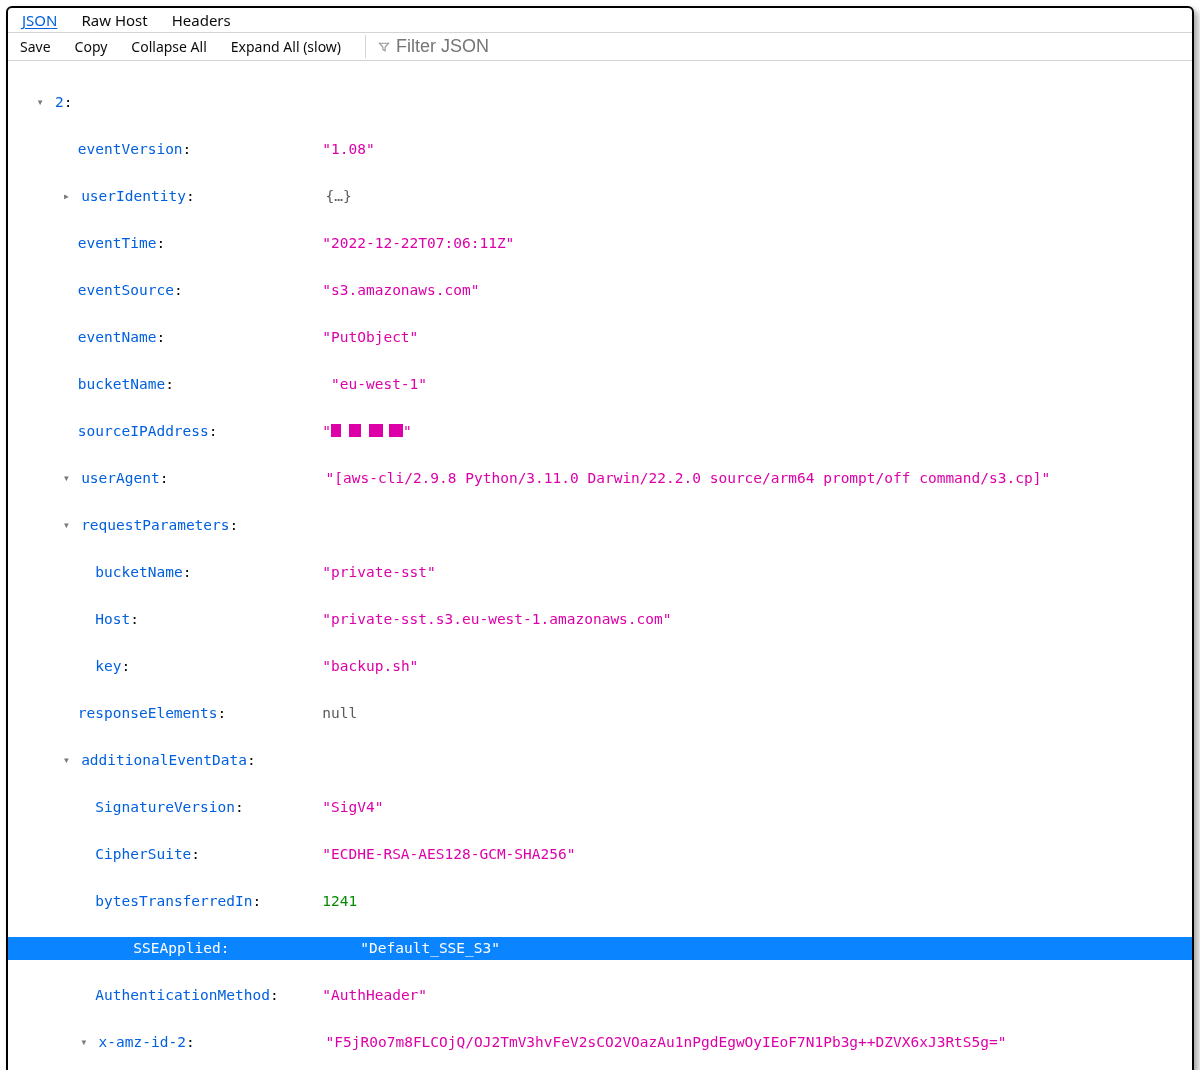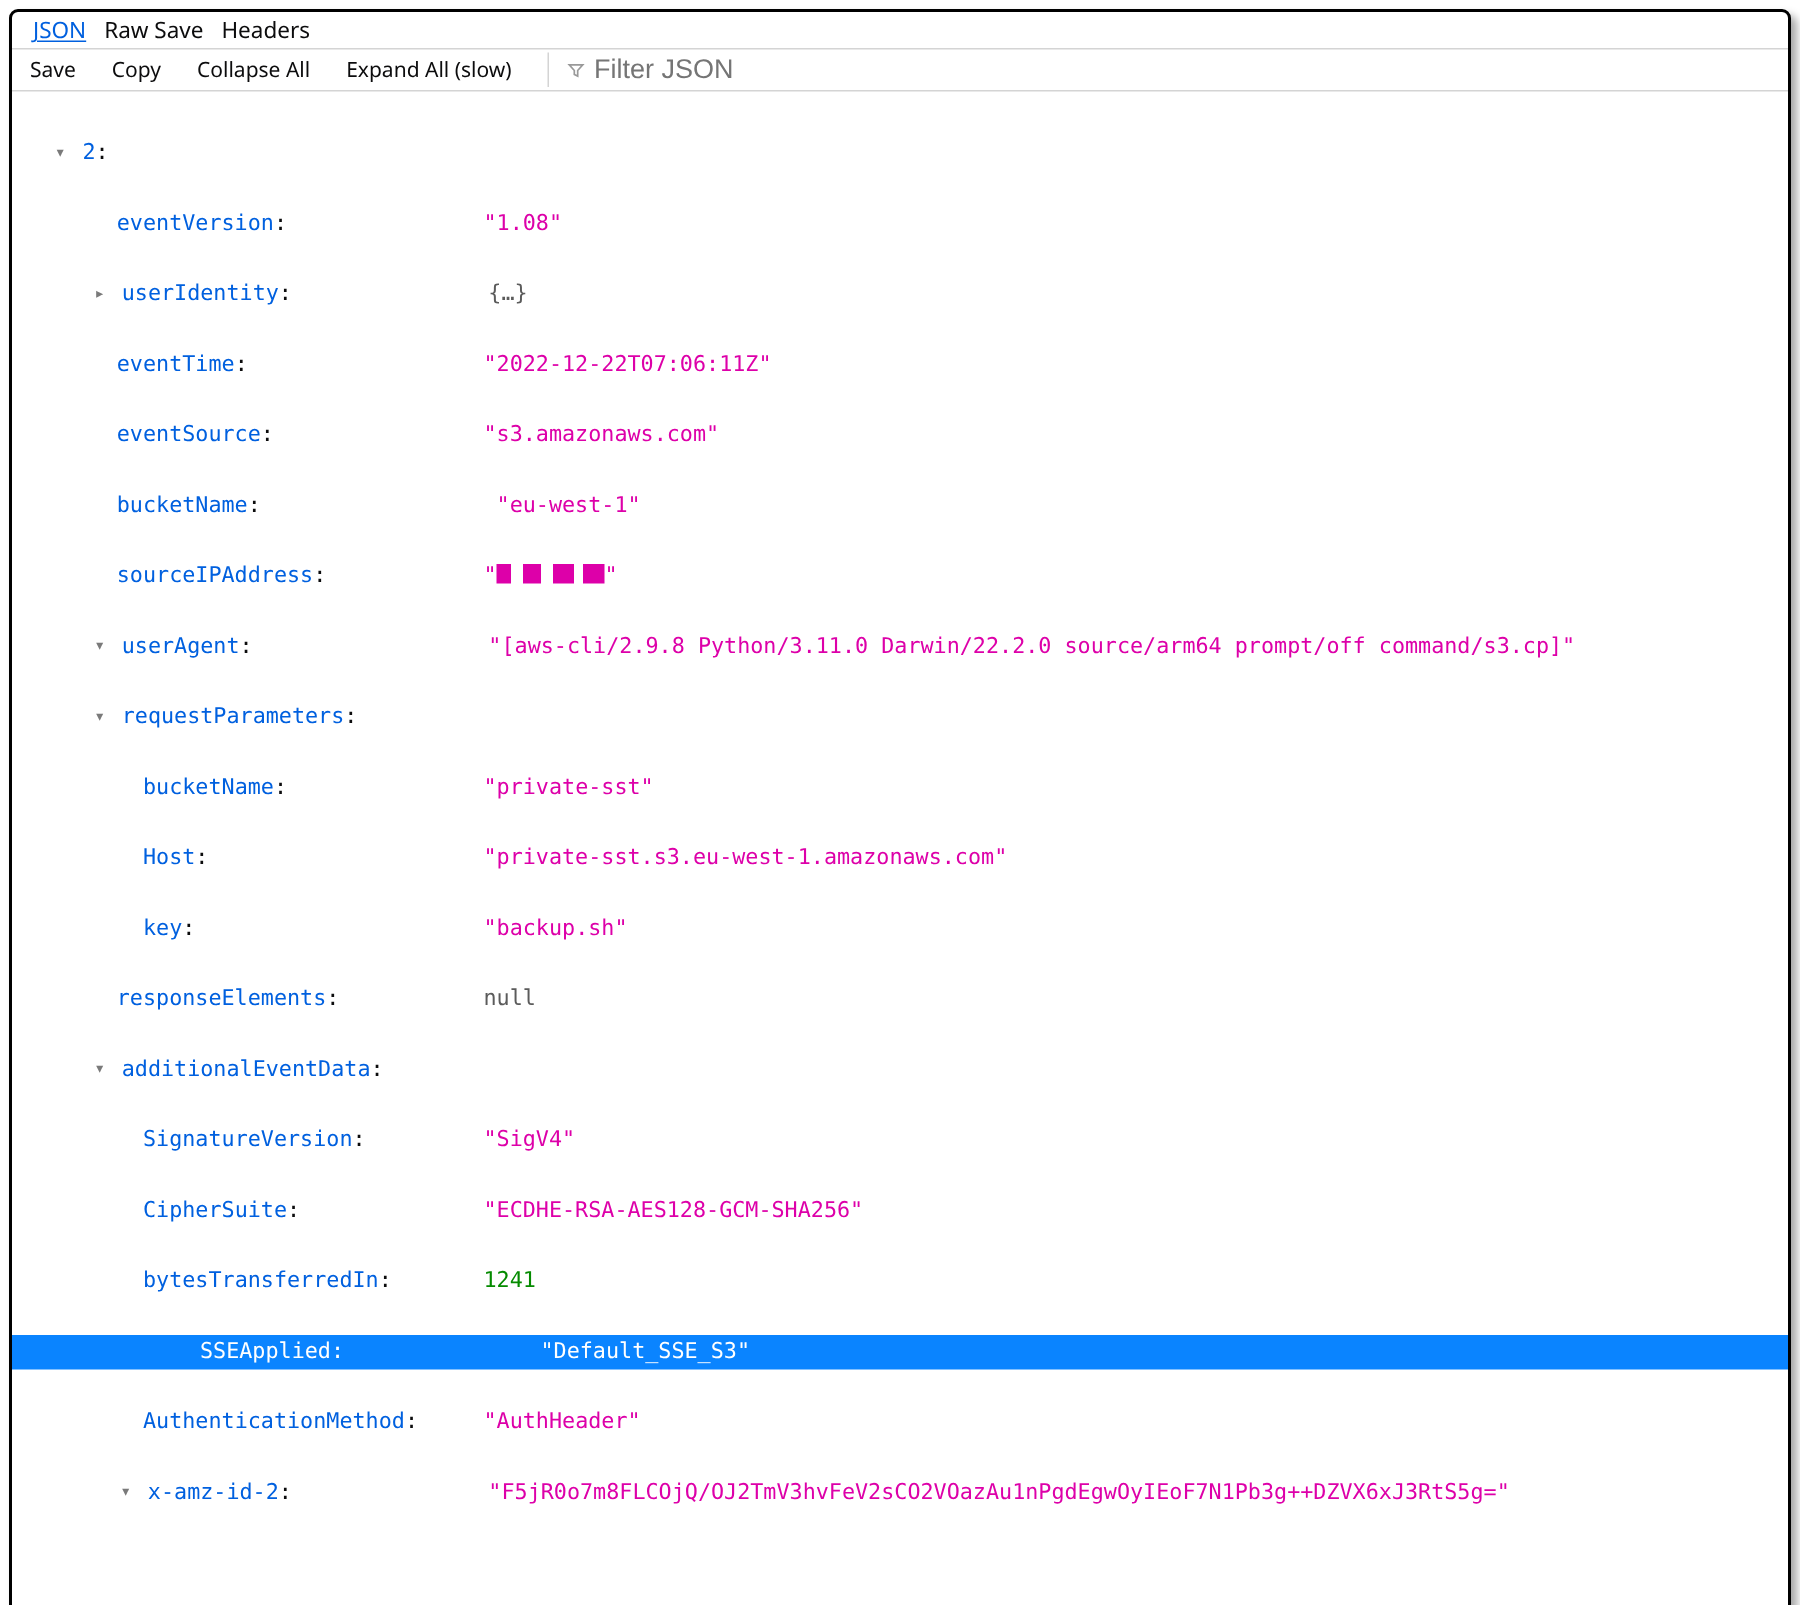--- a/index.html
+++ b/index.html
@@ -7,21 +7,21 @@
     --str:#dd00a9;
     --num:#058b00;
     --null:#5b5b5b;
     --sel:#0a84ff;
     --border:#d4d4d4;
     --text:#0c0c0d;
   }
   html,body{margin:0;padding:0;background:#fff;color:var(--text);}
   body{font-family:system-ui,-apple-system,Helvetica,Arial,sans-serif;font-size:14px;}
   .frame{width:1184px;margin:6px auto;border:2px solid #000;border-radius:6px;position:relative;overflow:hidden;box-shadow:4px 4px 6px rgba(0,0,0,.35);}
-  .tabs{display:flex;gap:12px;padding:2px 14px;border-bottom:1px solid var(--border);font-size:15px;}
+  .tabs{display:flex;gap:24px;padding:2px 14px;border-bottom:1px solid var(--border);font-size:15px;}
   .tabs .tab{cursor:pointer;}
   .tabs .tab.active{color:var(--key);text-decoration:underline;text-underline-offset:2px;}
   .toolbar{display:flex;align-items:center;gap:24px;padding:2px 12px;border-bottom:1px solid var(--border);font-size:14px;color:var(--text);}
   .toolbar span{cursor:pointer;}
   .filter{display:flex;align-items:center;gap:4px;color:#888;border-left:1px solid var(--border);padding-left:12px;}
   .filter svg{width:12px;height:12px;}
   .filter input{border:none;outline:none;font-size:18px;width:200px;background:transparent;}
   .tree{font-family:ui-monospace,Menlo,Consolas,monospace;font-size:14.5px;line-height:23.5px;padding:6px 0 20px 0;white-space:pre;overflow:hidden;}
   .row{display:flex;}
   .row>span:first-child{flex:0 0 auto;}
@@ -37,21 +37,21 @@
     linear-gradient(90deg,#dd00a9 0 10px,transparent 10px 18px,#dd00a9 18px 30px,transparent 30px 38px,#dd00a9 38px 52px,transparent 52px 58px,#dd00a9 58px 72px);
     filter:blur(.4px);}
 </style>
 </head>
 <body>
 
 <div class="frame">
 
   <div class="tabs">
     <span class="tab active">JSON</span>
-    <span class="tab">Raw Save</span>
+    <span class="tab">Raw Host</span>
     <span class="tab">Headers</span>
   </div>
 
   <div class="toolbar">
     <span>Save</span>
     <span>Copy</span>
     <span>Collapse All</span>
     <span>Expand All (slow)</span>
     <span class="filter">
       <svg viewBox="0 0 16 16" fill="none" stroke="#999" stroke-width="1.5">
@@ -60,20 +60,21 @@
       <input placeholder="Filter JSON" style="">
     </span>
   </div>
 
   <div class="tree">
 <div class="row"><span>   <span class="tw">▾</span> <span class="k">2</span>:</span><span></span></div>
 <div class="row"><span>        <span class="k">eventVersion</span>:</span><span>               <span class="s v">"1.08"</span></span></div>
 <div class="row"><span>      <span class="tw">▸</span> <span class="k">userIdentity</span>:</span><span>               <span class="u v">{…}</span></span></div>
 <div class="row"><span>        <span class="k">eventTime</span>:</span><span>                  <span class="s v">"2022-12-22T07:06:11Z"</span></span></div>
 <div class="row"><span>        <span class="k">eventSource</span>:</span><span>                <span class="s v">"s3.amazonaws.com"</span></span></div>
+<div class="row"><span>        <span class="k">eventName</span>:</span><span>                  <span class="s v">"PutObject"</span></span></div>
 <div class="row"><span>        <span class="k">bucketName</span>:</span><span>                  <span class="s v">"eu-west-1"</span></span></div>
 <div class="row"><span>        <span class="k">sourceIPAddress</span>:</span><span>            <span class="s v"><span>"</span><span class="redact"></span><span>"</span></span></span></div>
 <div class="row"><span>      <span class="tw">▾</span> <span class="k">userAgent</span>:</span><span>                  <span class="s v">"[aws-cli/2.9.8 Python/3.11.0 Darwin/22.2.0 source/arm64 prompt/off command/s3.cp]"</span></span></div>
 <div class="row"><span>      <span class="tw">▾</span> <span class="k">requestParameters</span>:</span><span></span></div>
 <div class="row"><span>          <span class="k">bucketName</span>:</span><span>               <span class="s v">"private-sst"</span></span></div>
 <div class="row"><span>          <span class="k">Host</span>:</span><span>                     <span class="s v">"private-sst.s3.eu-west-1.amazonaws.com"</span></span></div>
 <div class="row"><span>          <span class="k">key</span>:</span><span>                      <span class="s v">"backup.sh"</span></span></div>
 <div class="row"><span>        <span class="k">responseElements</span>:</span><span>           <span class="u v">null</span></span></div>
 <div class="row"><span>      <span class="tw">▾</span> <span class="k">additionalEventData</span>:</span><span></span></div>
 <div class="row"><span>          <span class="k">SignatureVersion</span>:</span><span>         <span class="s v">"SigV4"</span></span></div>

